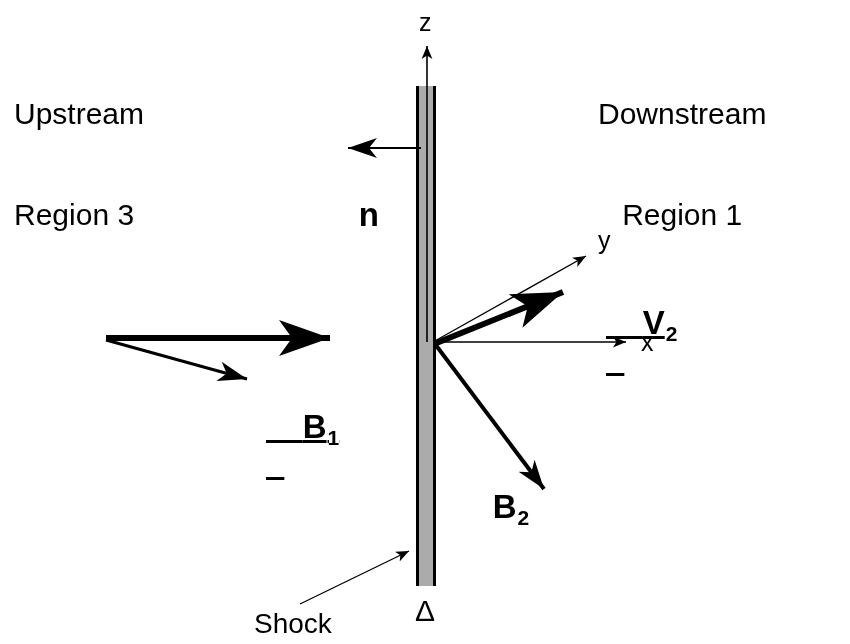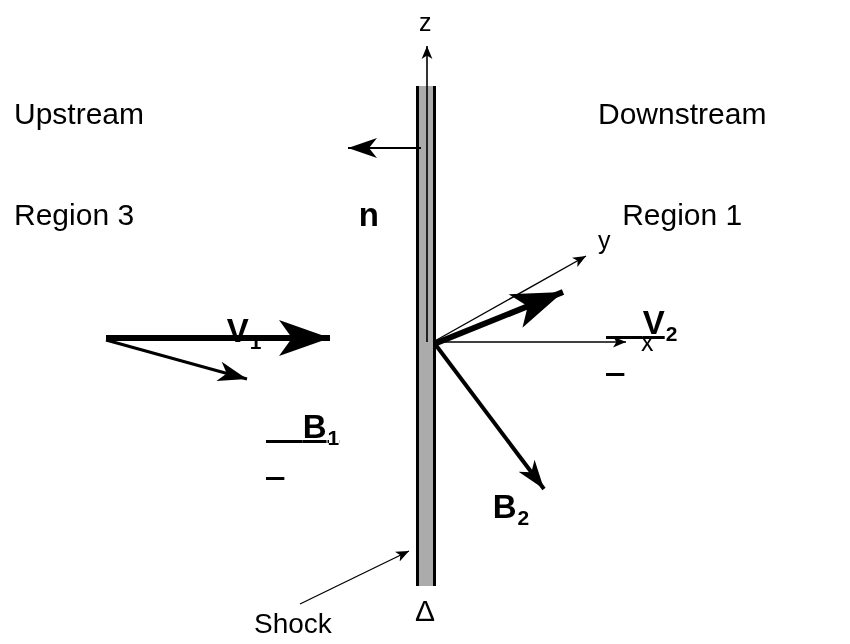--- a/index.html
+++ b/index.html
@@ -113,23 +113,20 @@
   </div>
 
   <div class="lbl axis-label" style="left:419px; top:8px;">z</div>
   <div class="lbl axis-label" style="left:598px; top:226px;">y</div>
   <div class="lbl axis-label" style="left:641px; top:328px;">x</div>
 
   <div class="lbl vec-label" style="left:322px; top:160px;">
     <span>n</span>
   </div>
 
-  <div class="lbl vec-label" style="left:190px; top:276px;">
-    <span>V</span><span class="sub">1</span>
-  </div>
 
   <div class="lbl vec-label" style="left:266px; top:372px;text-decoration:underline;">
     <span>B</span><span class="sub">1</span>
   </div>
 
   <div class="lbl vec-label" style="left:606px; top:268px;text-decoration:underline;">
     <span>V</span><span class="sub">2</span>
   </div>
 
   <div class="lbl vec-label" style="left:456px; top:452px;">

